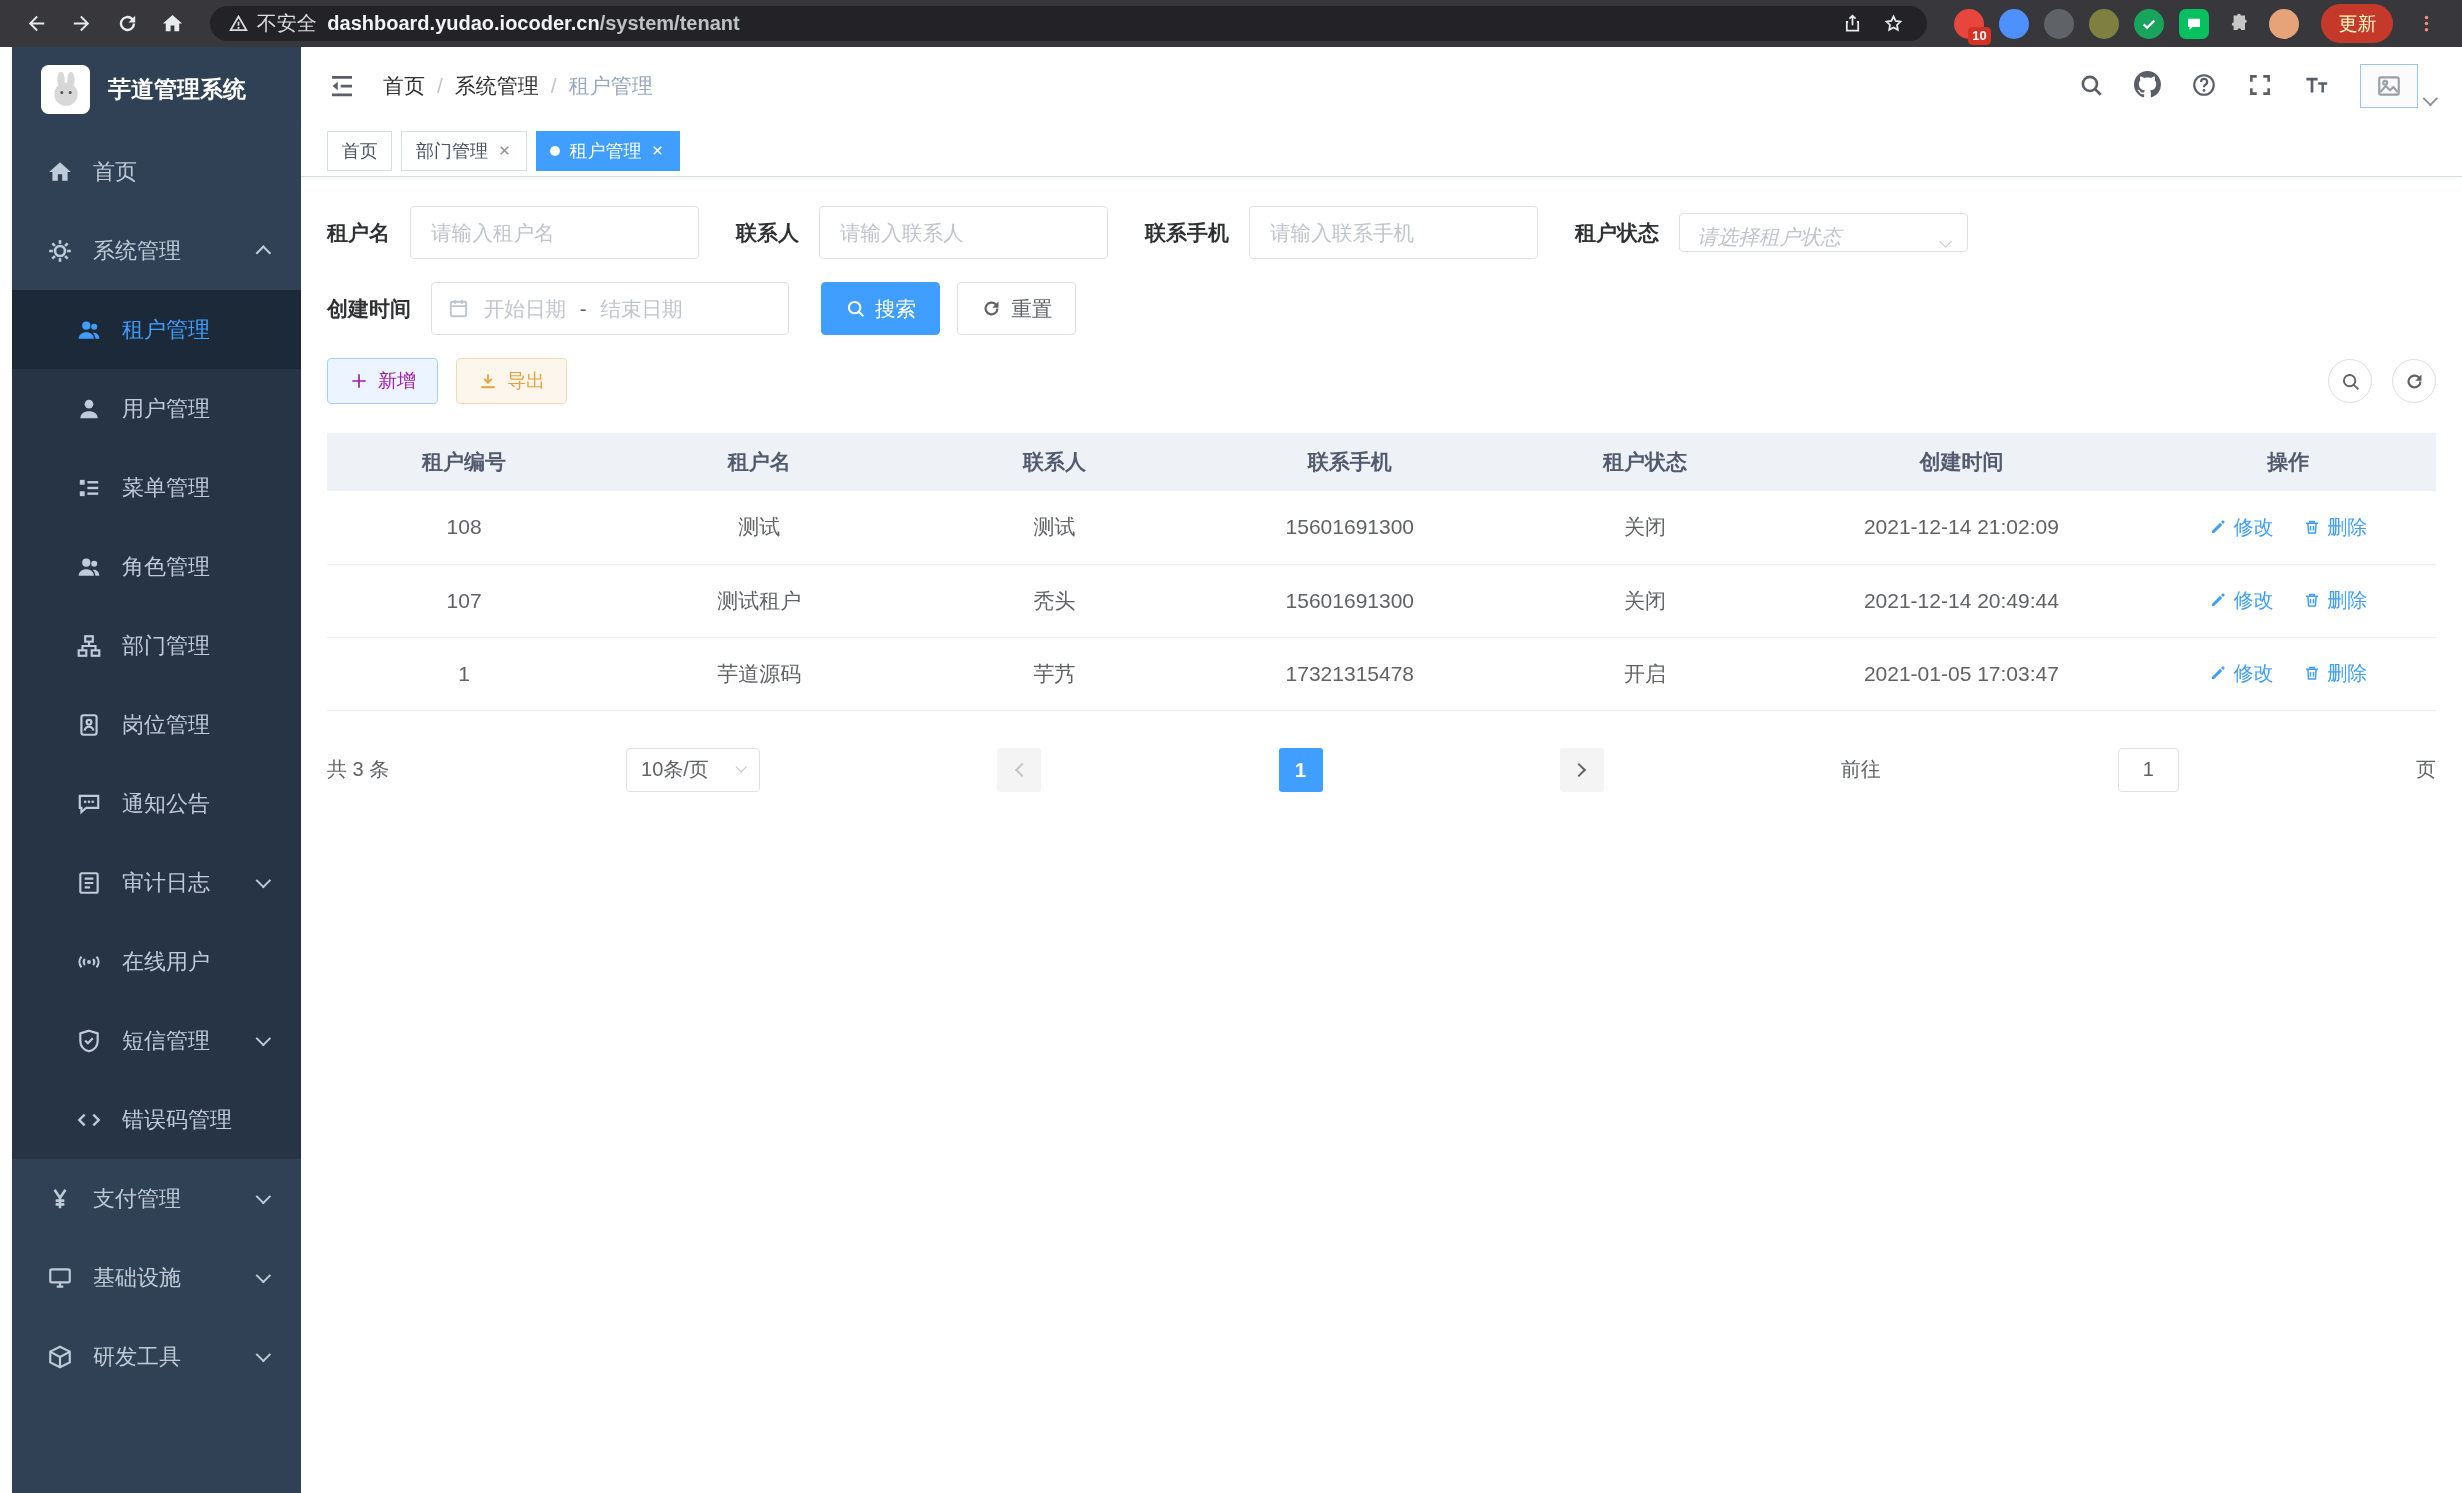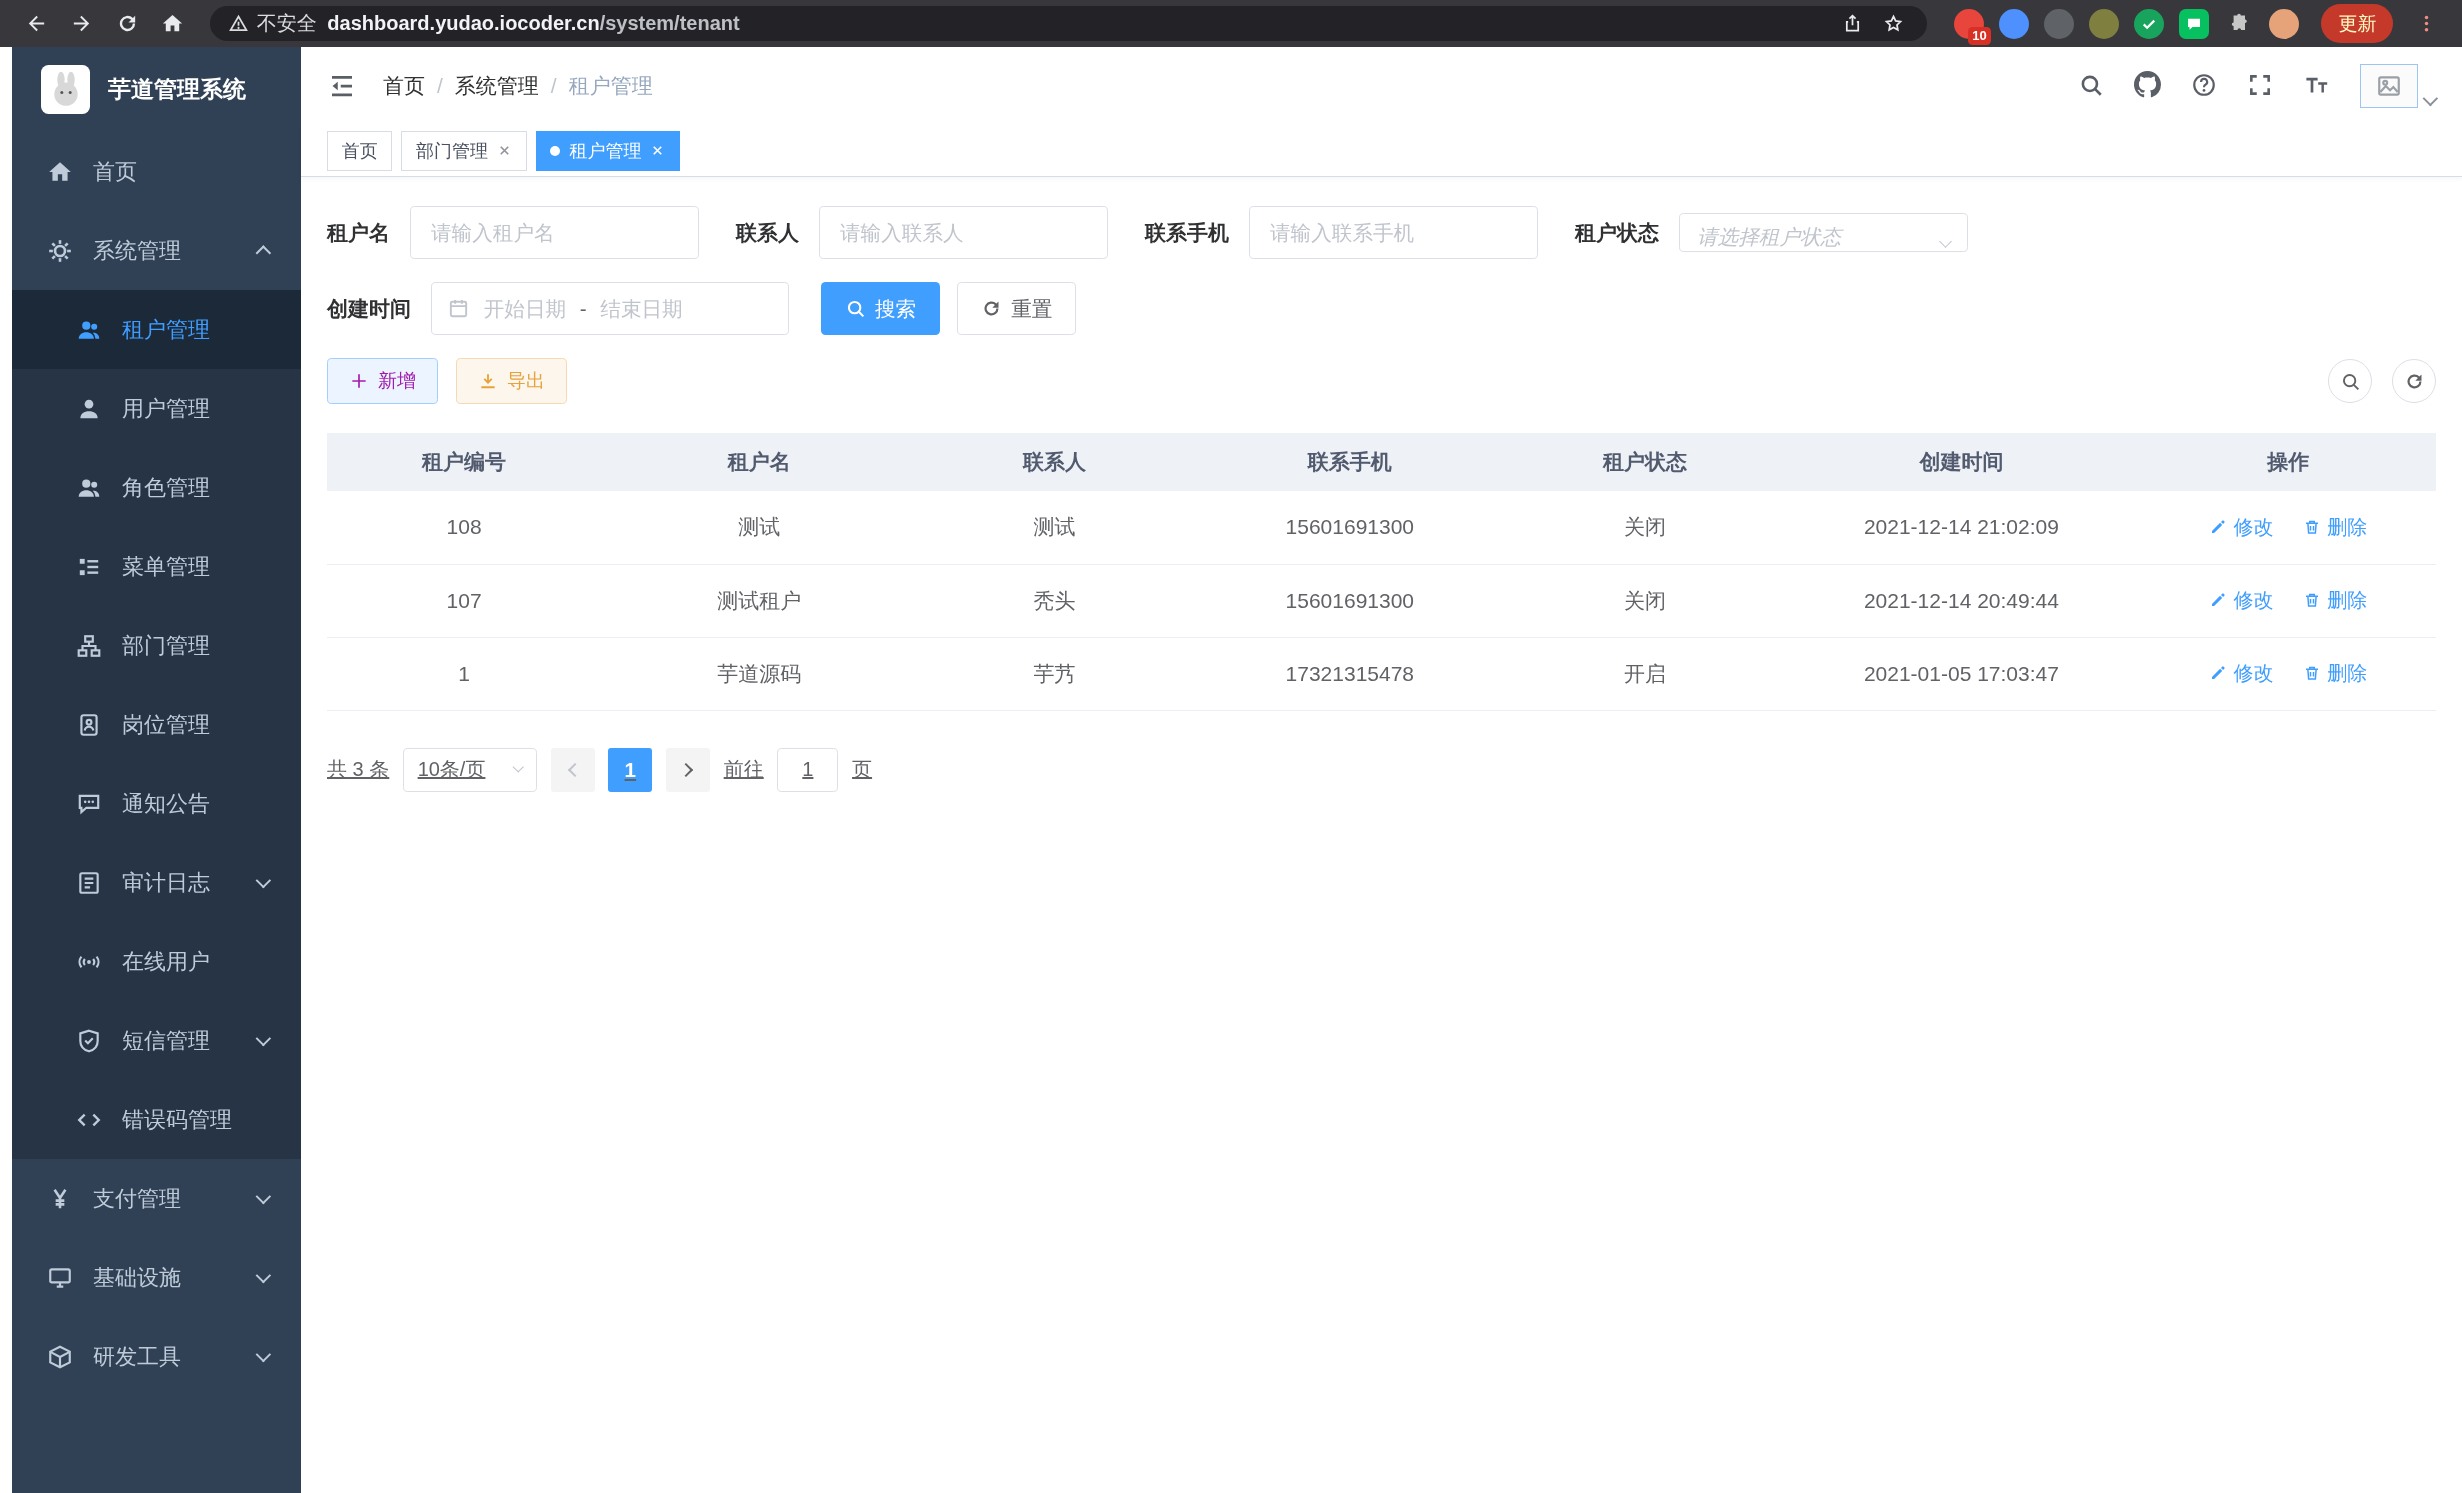--- a/index.html
+++ b/index.html
@@ -78,21 +78,21 @@
   .btn-add { background:#ecf5ff; border-color:#a0cfff; color:#a21caf; }
   .btn-export { background:#fdf6ec; border-color:#f5dab1; color:#e6a23c; margin-left:18px; }
   .tool-icons { margin-left:auto; display:flex; gap:20px; }
   .tool-circle { width:44px; height:44px; border-radius:50%; border:0.8px solid #dcdfe6; display:flex; align-items:center; justify-content:center; color:#606266; cursor:pointer; background:#fff; }
 
   table.grid { width:100%; border-collapse:collapse; table-layout:fixed; margin-top:29px; }
   table.grid th { background:#eef1f6; height:58px; font-size:21px; color:#515a6e; font-weight:700; text-align:center; }
   table.grid td { height:73px; font-size:21px; color:#606266; text-align:center; border-bottom:0.8px solid #ebeef5; }
   .op-link { color:#409eff; font-size:20px; display:inline-flex; align-items:center; gap:6px; margin:0 12px; cursor:pointer;justify-content:space-between; }
 
-  .pagination { margin-top:37px; display:flex; align-items:center; justify-content:flex-start; gap:13.7px; font-size:20px; color:#606266;text-decoration:underline; }
+  .pagination { margin-top:37px; display:flex; align-items:center; justify-content:space-between; gap:13.7px; font-size:20px; color:#606266; }
   .psize { width:134px; height:44px; border:0.8px solid #dcdfe6; border-radius:4.6px; display:flex; align-items:center; justify-content:space-between; padding:0 13.7px; background:#fff; cursor:pointer; }
   .psize .chev { border-color:#c0c4cc; border-width:1.8px; width:8.4px; height:8.4px; }
   .pbtn { min-width:44px; height:44px; border-radius:3px; background:#f4f4f5; display:flex; align-items:center; justify-content:center; cursor:pointer; }
   .pbtn .chev { width:10px; height:10px; border-width:2.3px; }
   .pbtn.disabled { color:#c0c4cc; }
   .pbtn.current { background:#409eff; color:#fff; font-weight:700; font-size:20.6px; }
   .chev.left { transform:rotate(135deg); margin-left:4.6px; }
   .chev.right { transform:rotate(-45deg); margin-right:4.6px; }
   .goto-input { width:61px; height:44px; border:0.8px solid #dcdfe6; border-radius:4.6px; text-align:center; font-size:20px; color:#606266; outline:none; }
 </style>
@@ -248,39 +248,39 @@
             <g fill="currentColor">
               <circle cx="12" cy="7.5" r="4"></circle>
               <path d="M4 20.5c0-4.2 3.6-6.5 8-6.5s8 2.3 8 6.5z"></path>
             </g>
           </svg>
         <span>用户管理</span>
       </div>
       <div class="mi">
         <svg width="26" height="26" viewBox="0 0 24 24">
             <g fill="currentColor">
-              <circle cx="9.5" cy="8" r="3.8"></circle>
-              <path d="M2.5 20c0-3.8 3.2-6 7-6s7 2.2 7 6z"></path>
-              <circle cx="16.8" cy="9" r="2.8"></circle>
-              <path d="M15.5 14.6c3-.2 6 1.5 6 5.4h-3.5a8 8 0 0 0-2.5-5.4z"></path>
-            </g>
-          </svg>
-        <span>角色管理</span>
-      </div>
-      <div class="mi">
-        <svg width="26" height="26" viewBox="0 0 24 24">
-            <g fill="currentColor">
               <rect x="3.5" y="4.5" width="4.5" height="4.5"></rect>
               <rect x="10.5" y="5.6" width="10" height="2.2"></rect>
               <rect x="3.5" y="15" width="4.5" height="4.5"></rect>
               <rect x="10.5" y="16.1" width="10" height="2.2"></rect>
               <rect x="10.5" y="10.9" width="10" height="2.2"></rect>
             </g>
           </svg>
         <span>菜单管理</span>
+      </div>
+      <div class="mi">
+        <svg width="26" height="26" viewBox="0 0 24 24">
+            <g fill="currentColor">
+              <circle cx="9.5" cy="8" r="3.8"></circle>
+              <path d="M2.5 20c0-3.8 3.2-6 7-6s7 2.2 7 6z"></path>
+              <circle cx="16.8" cy="9" r="2.8"></circle>
+              <path d="M15.5 14.6c3-.2 6 1.5 6 5.4h-3.5a8 8 0 0 0-2.5-5.4z"></path>
+            </g>
+          </svg>
+        <span>角色管理</span>
       </div>
       <div class="mi">
         <svg width="26" height="26" viewBox="0 0 24 24">
             <g fill="none" stroke="currentColor" stroke-width="2">
               <rect x="8.5" y="3" width="7" height="5"></rect>
               <rect x="2.5" y="16" width="7" height="5"></rect>
               <rect x="14.5" y="16" width="7" height="5"></rect>
               <path d="M12 8v4M6 16v-4h12v4"></path>
             </g>
           </svg>

